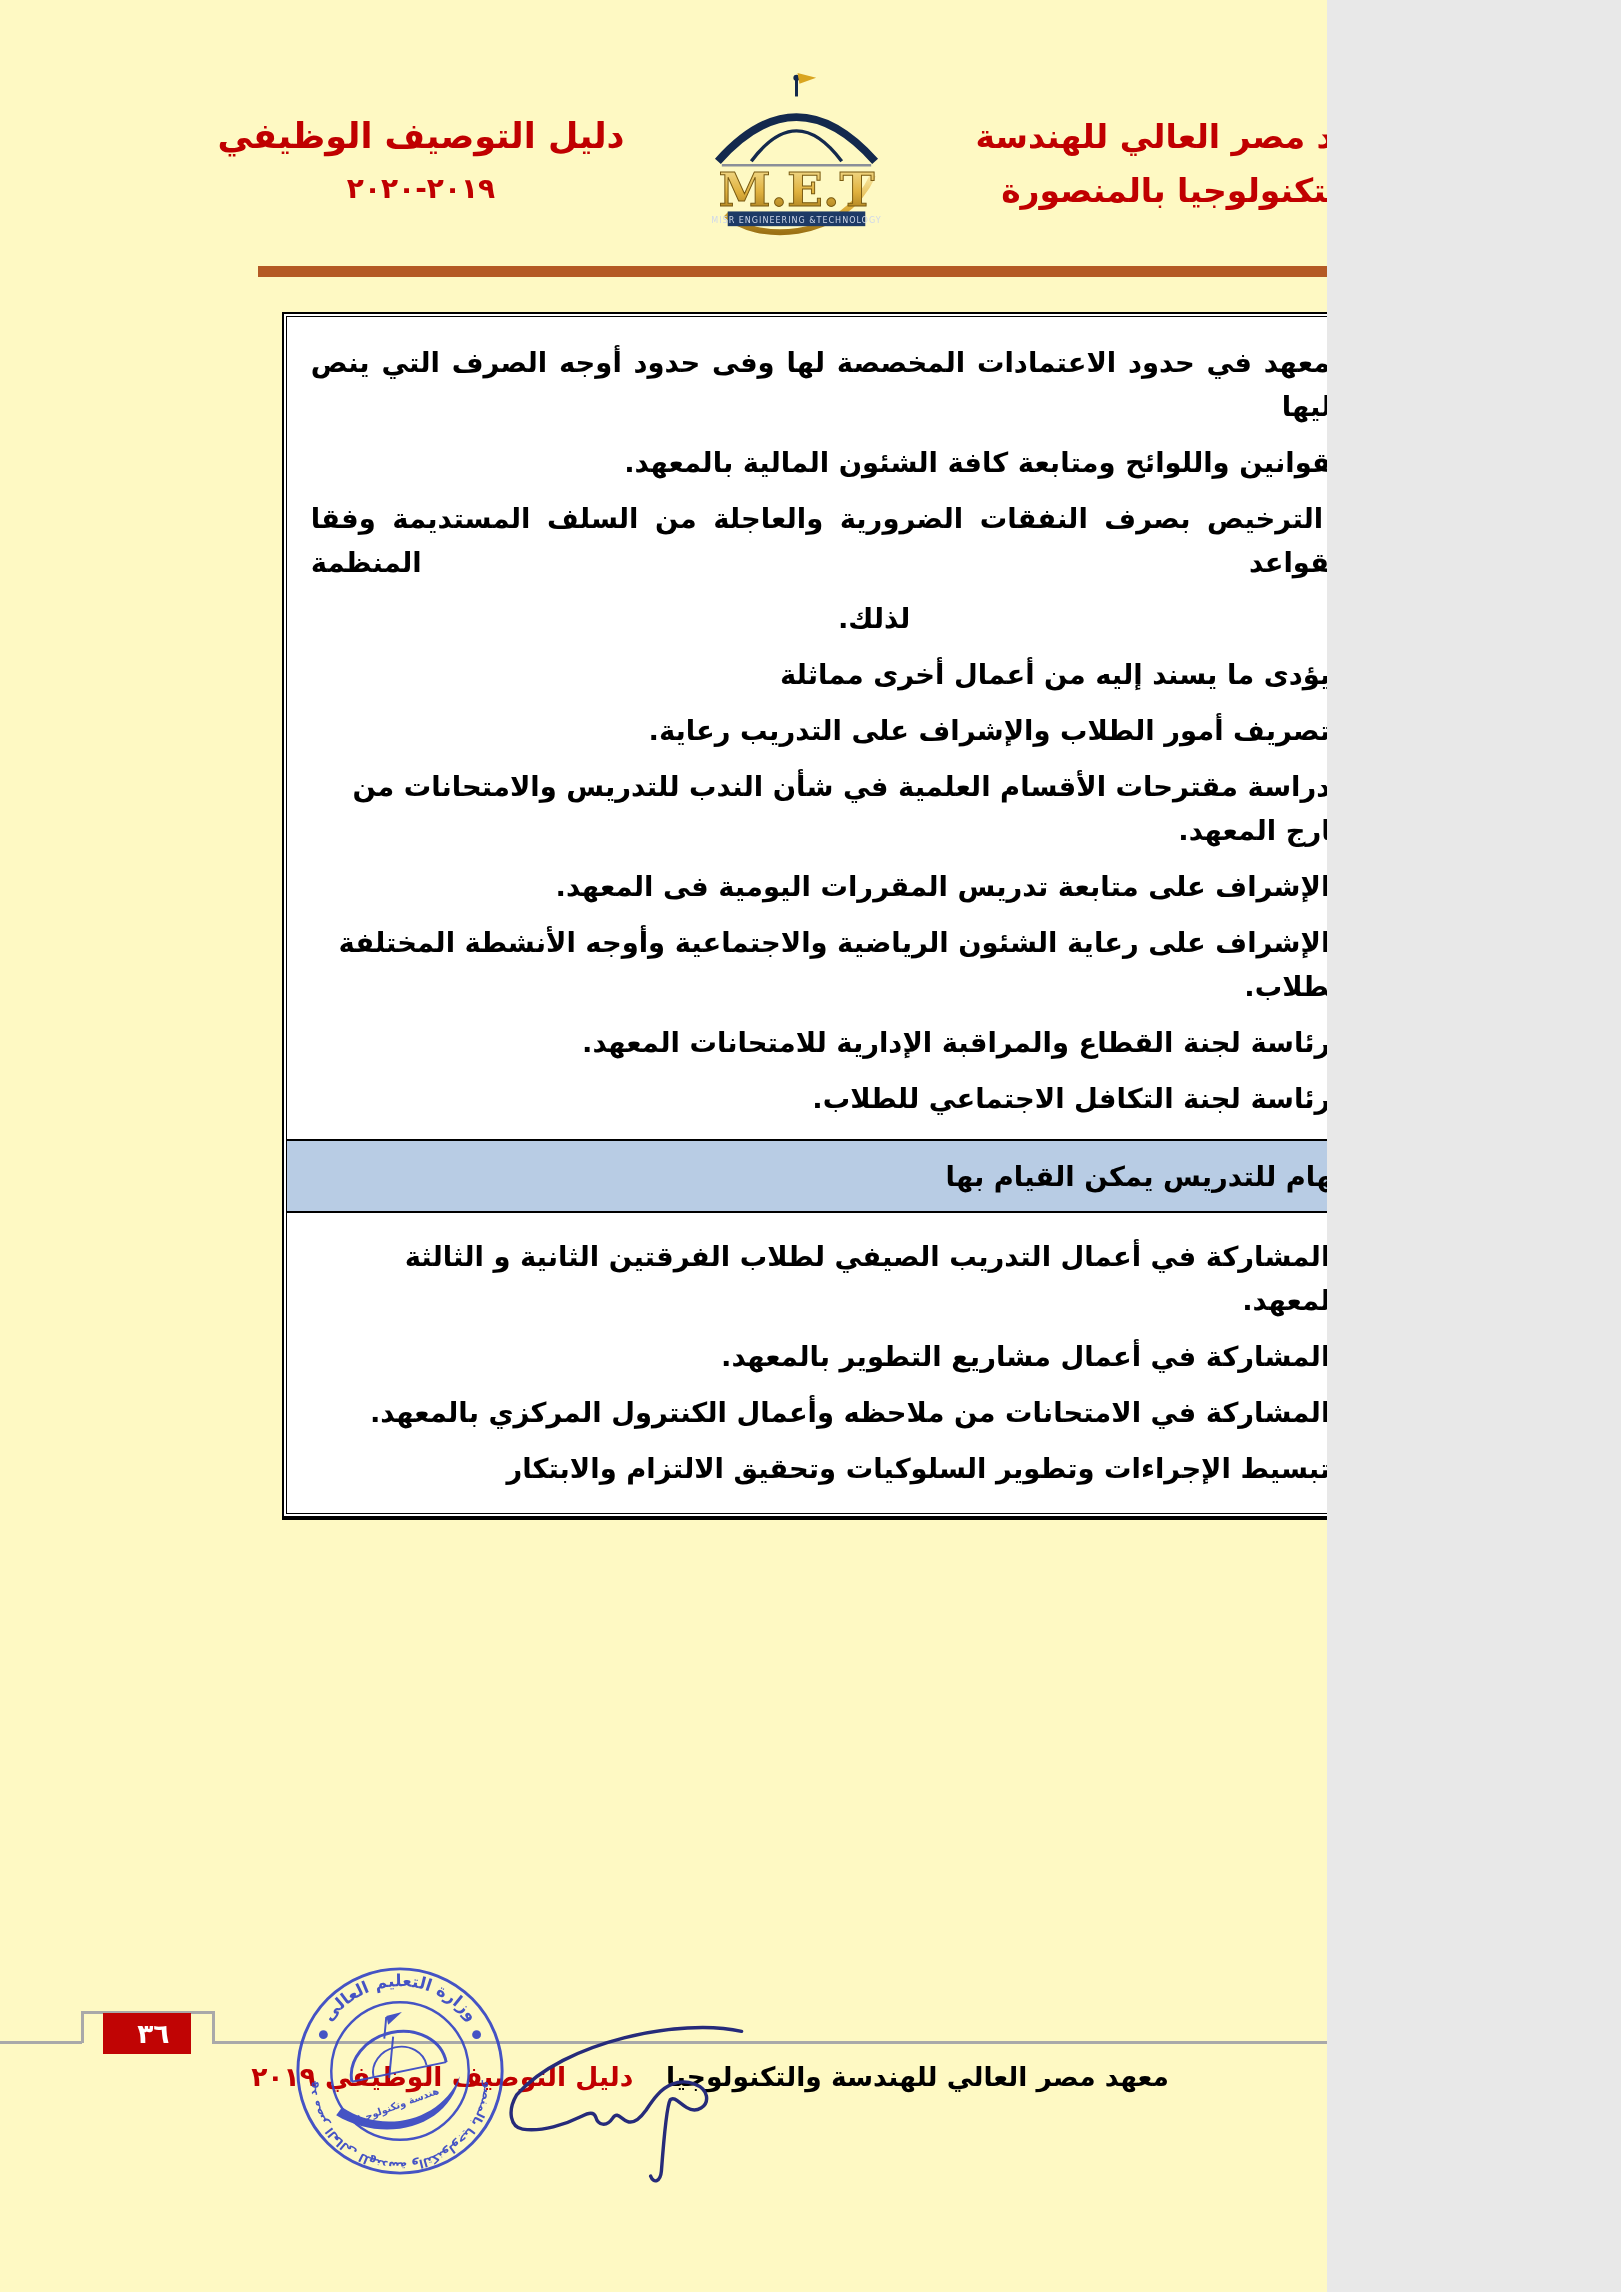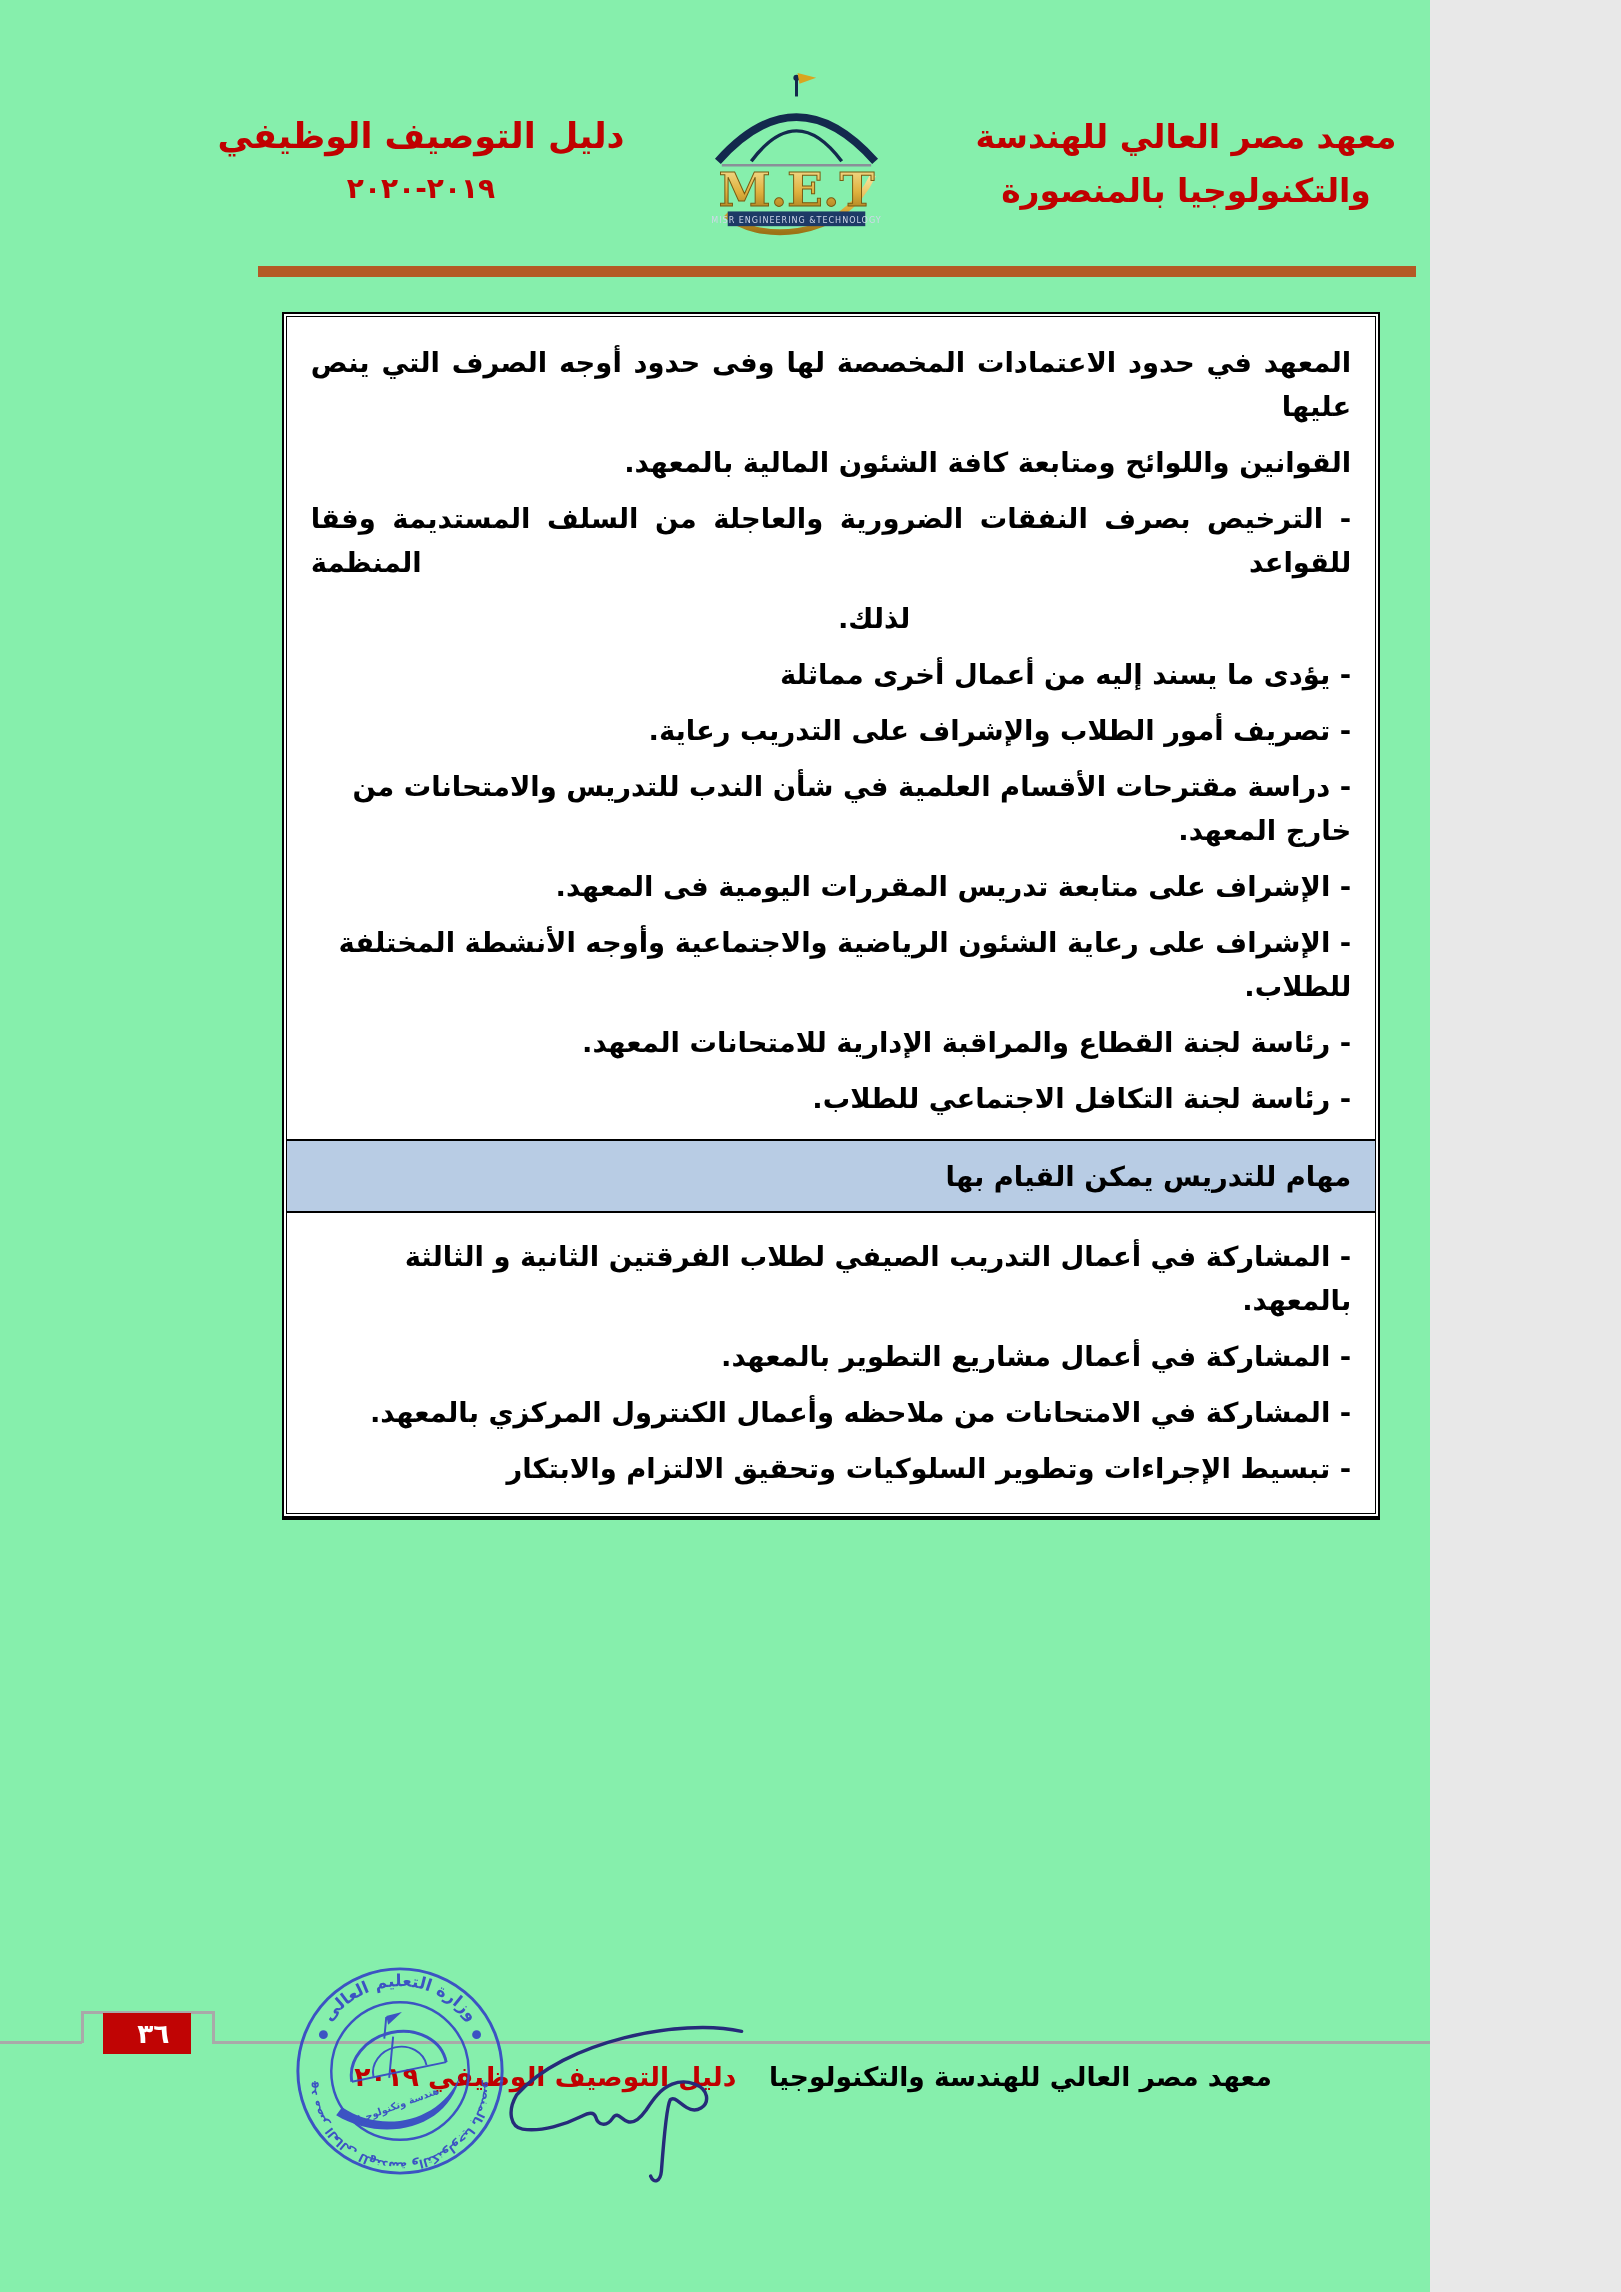--- a/index.html
+++ b/index.html
@@ -1,16 +1,16 @@
 <!DOCTYPE html>
 <html><head>
 <meta charset="utf-8">
 <style>
   html,body{margin:0;padding:0;background:#e8e8e8;}
-  .page{position:relative;width:1430px;height:2293px;background:#86efac;overflow:hidden;
+  .page{position:relative;width:1327px;height:2293px;background:#fef9c3;overflow:hidden;
         font-family:"DejaVu Sans",sans-serif;}
   
   .hdr-left{position:absolute;left:176px;top:116px;width:490px;text-align:center;
             color:#c00000;font-weight:bold;direction:rtl;}
   .hdr-left .t1{font-size:35px;}
   .hdr-left .t2{font-size:28px;margin-top:15.7px;}
   .hdr-right{position:absolute;left:931px;top:110px;width:510px;text-align:center;
              color:#c00000;font-weight:bold;direction:rtl;font-size:33px;line-height:1.65;}
   .logo{position:absolute;left:710px;top:67px;width:173px;height:169px;}
   .rule{position:absolute;left:258px;top:266px;width:1158px;height:10.8px;background:#b45a24;}

